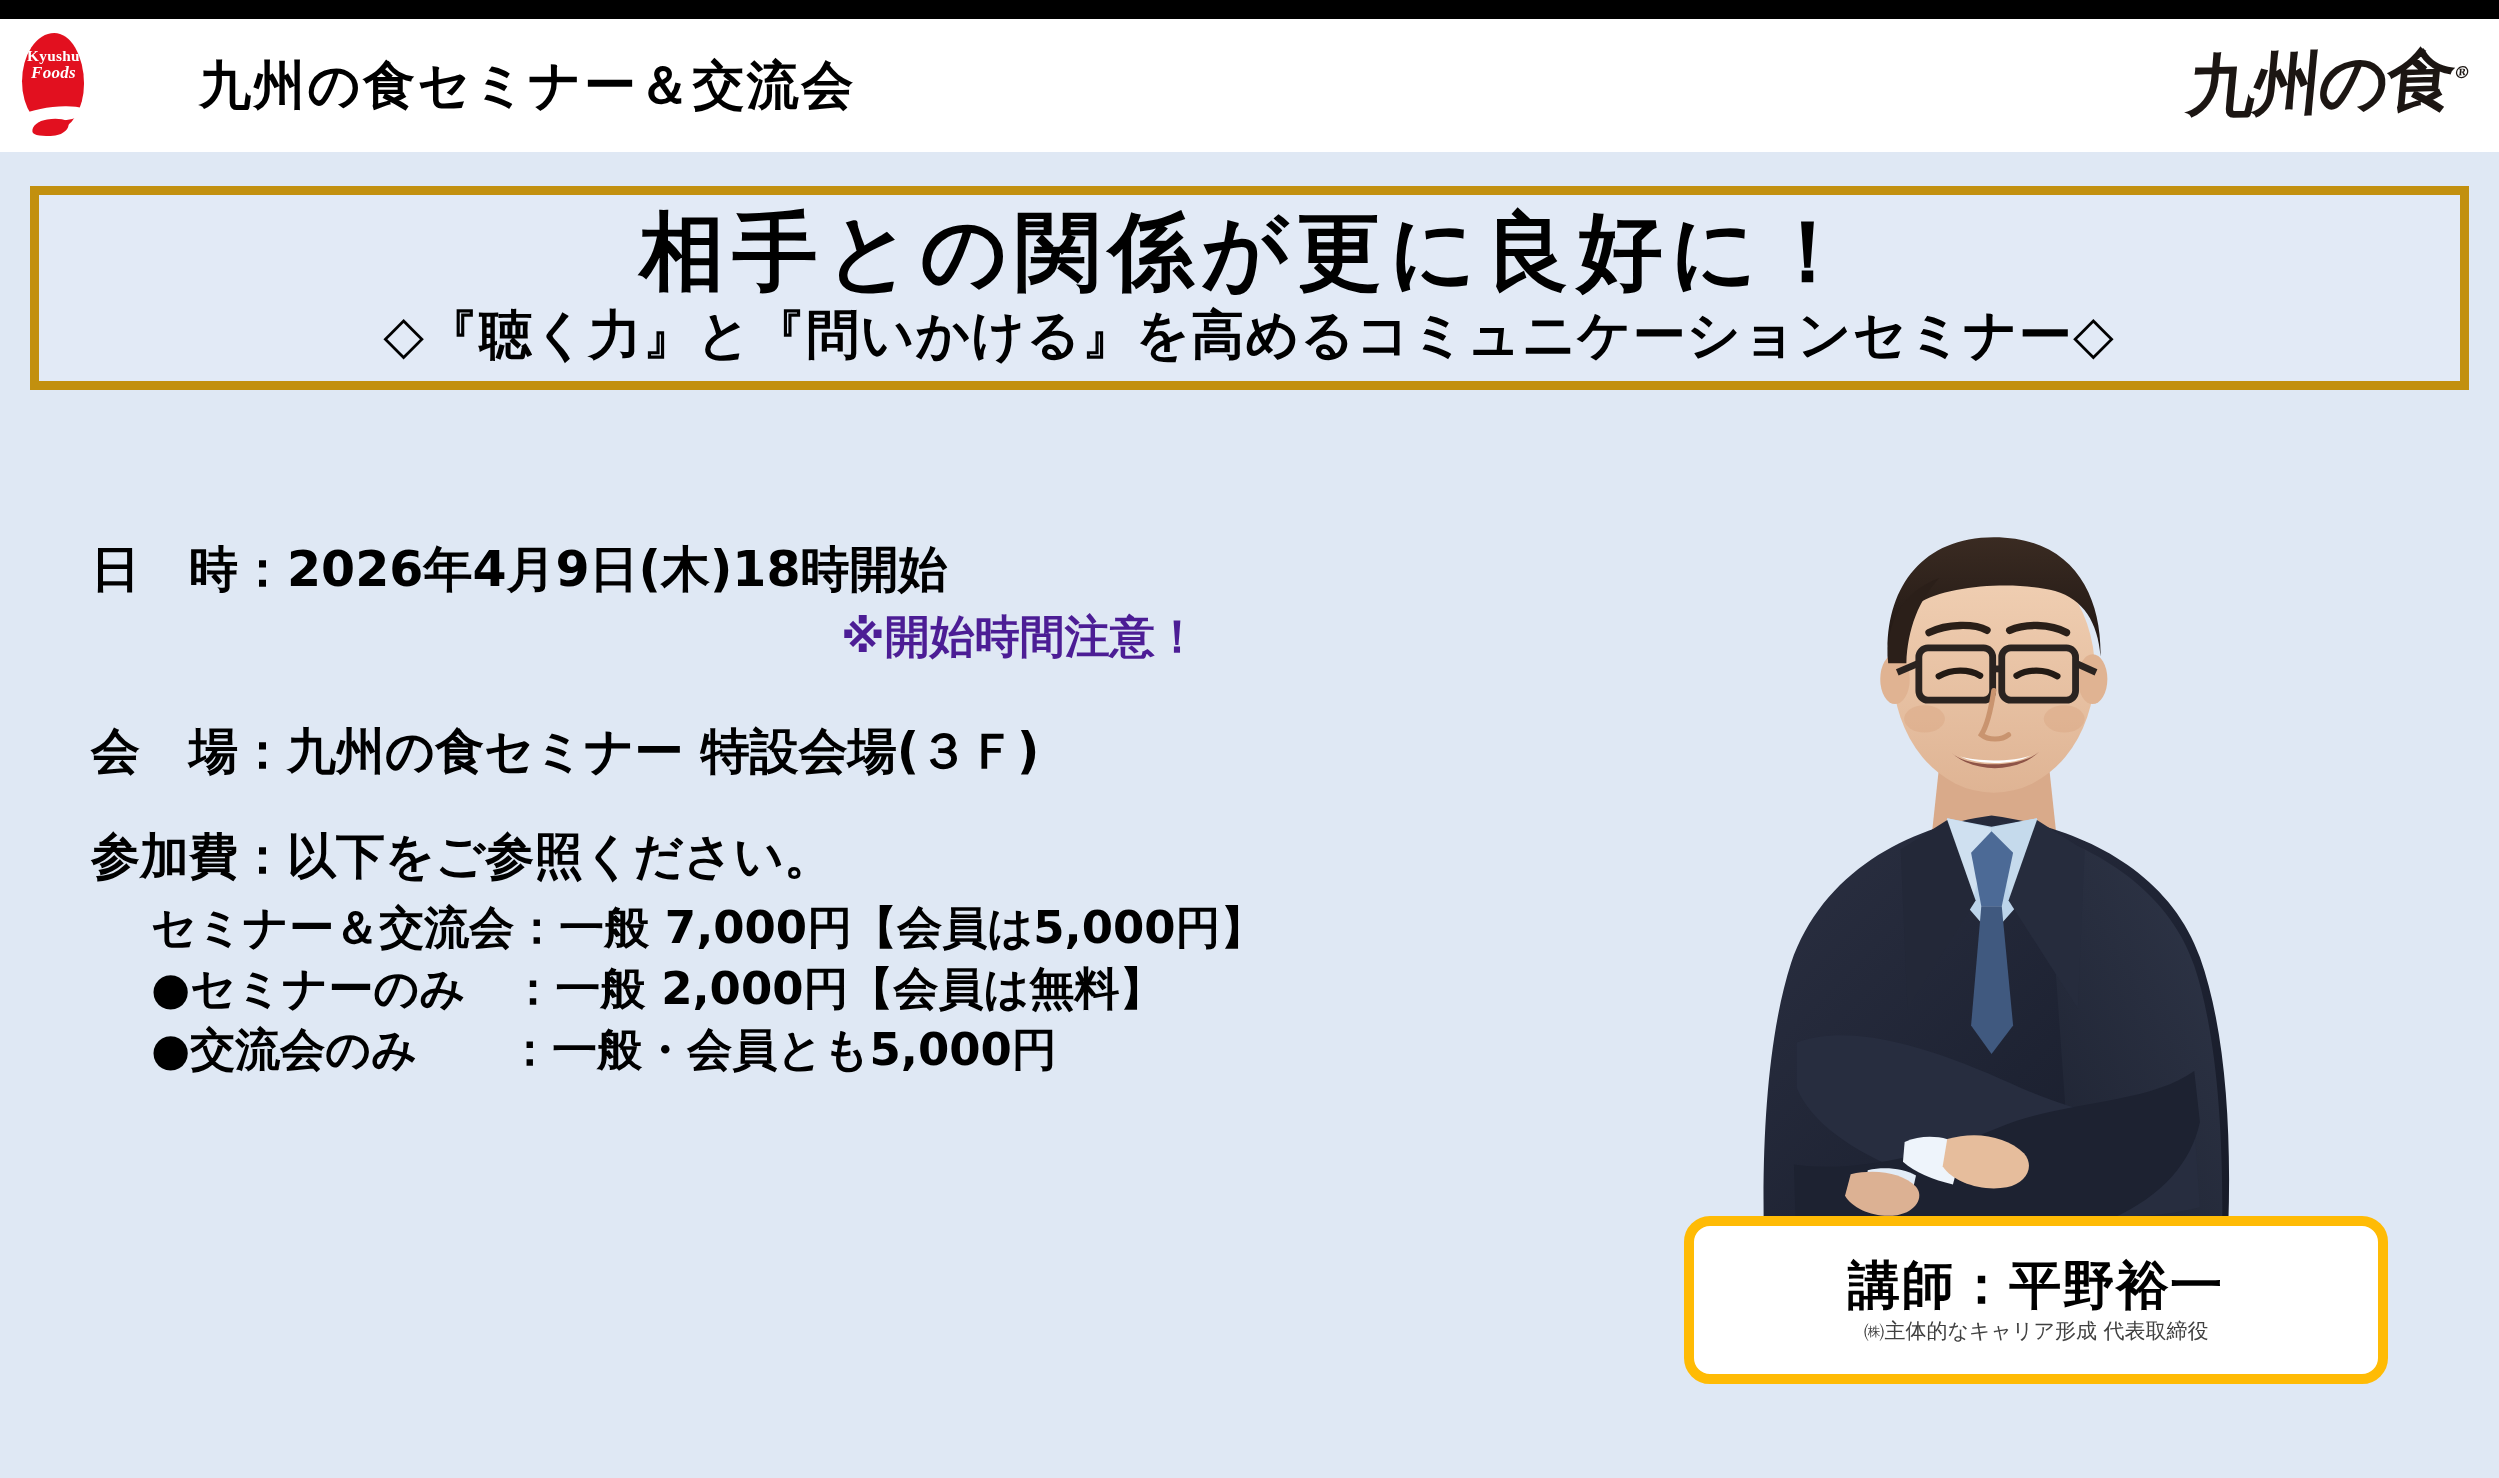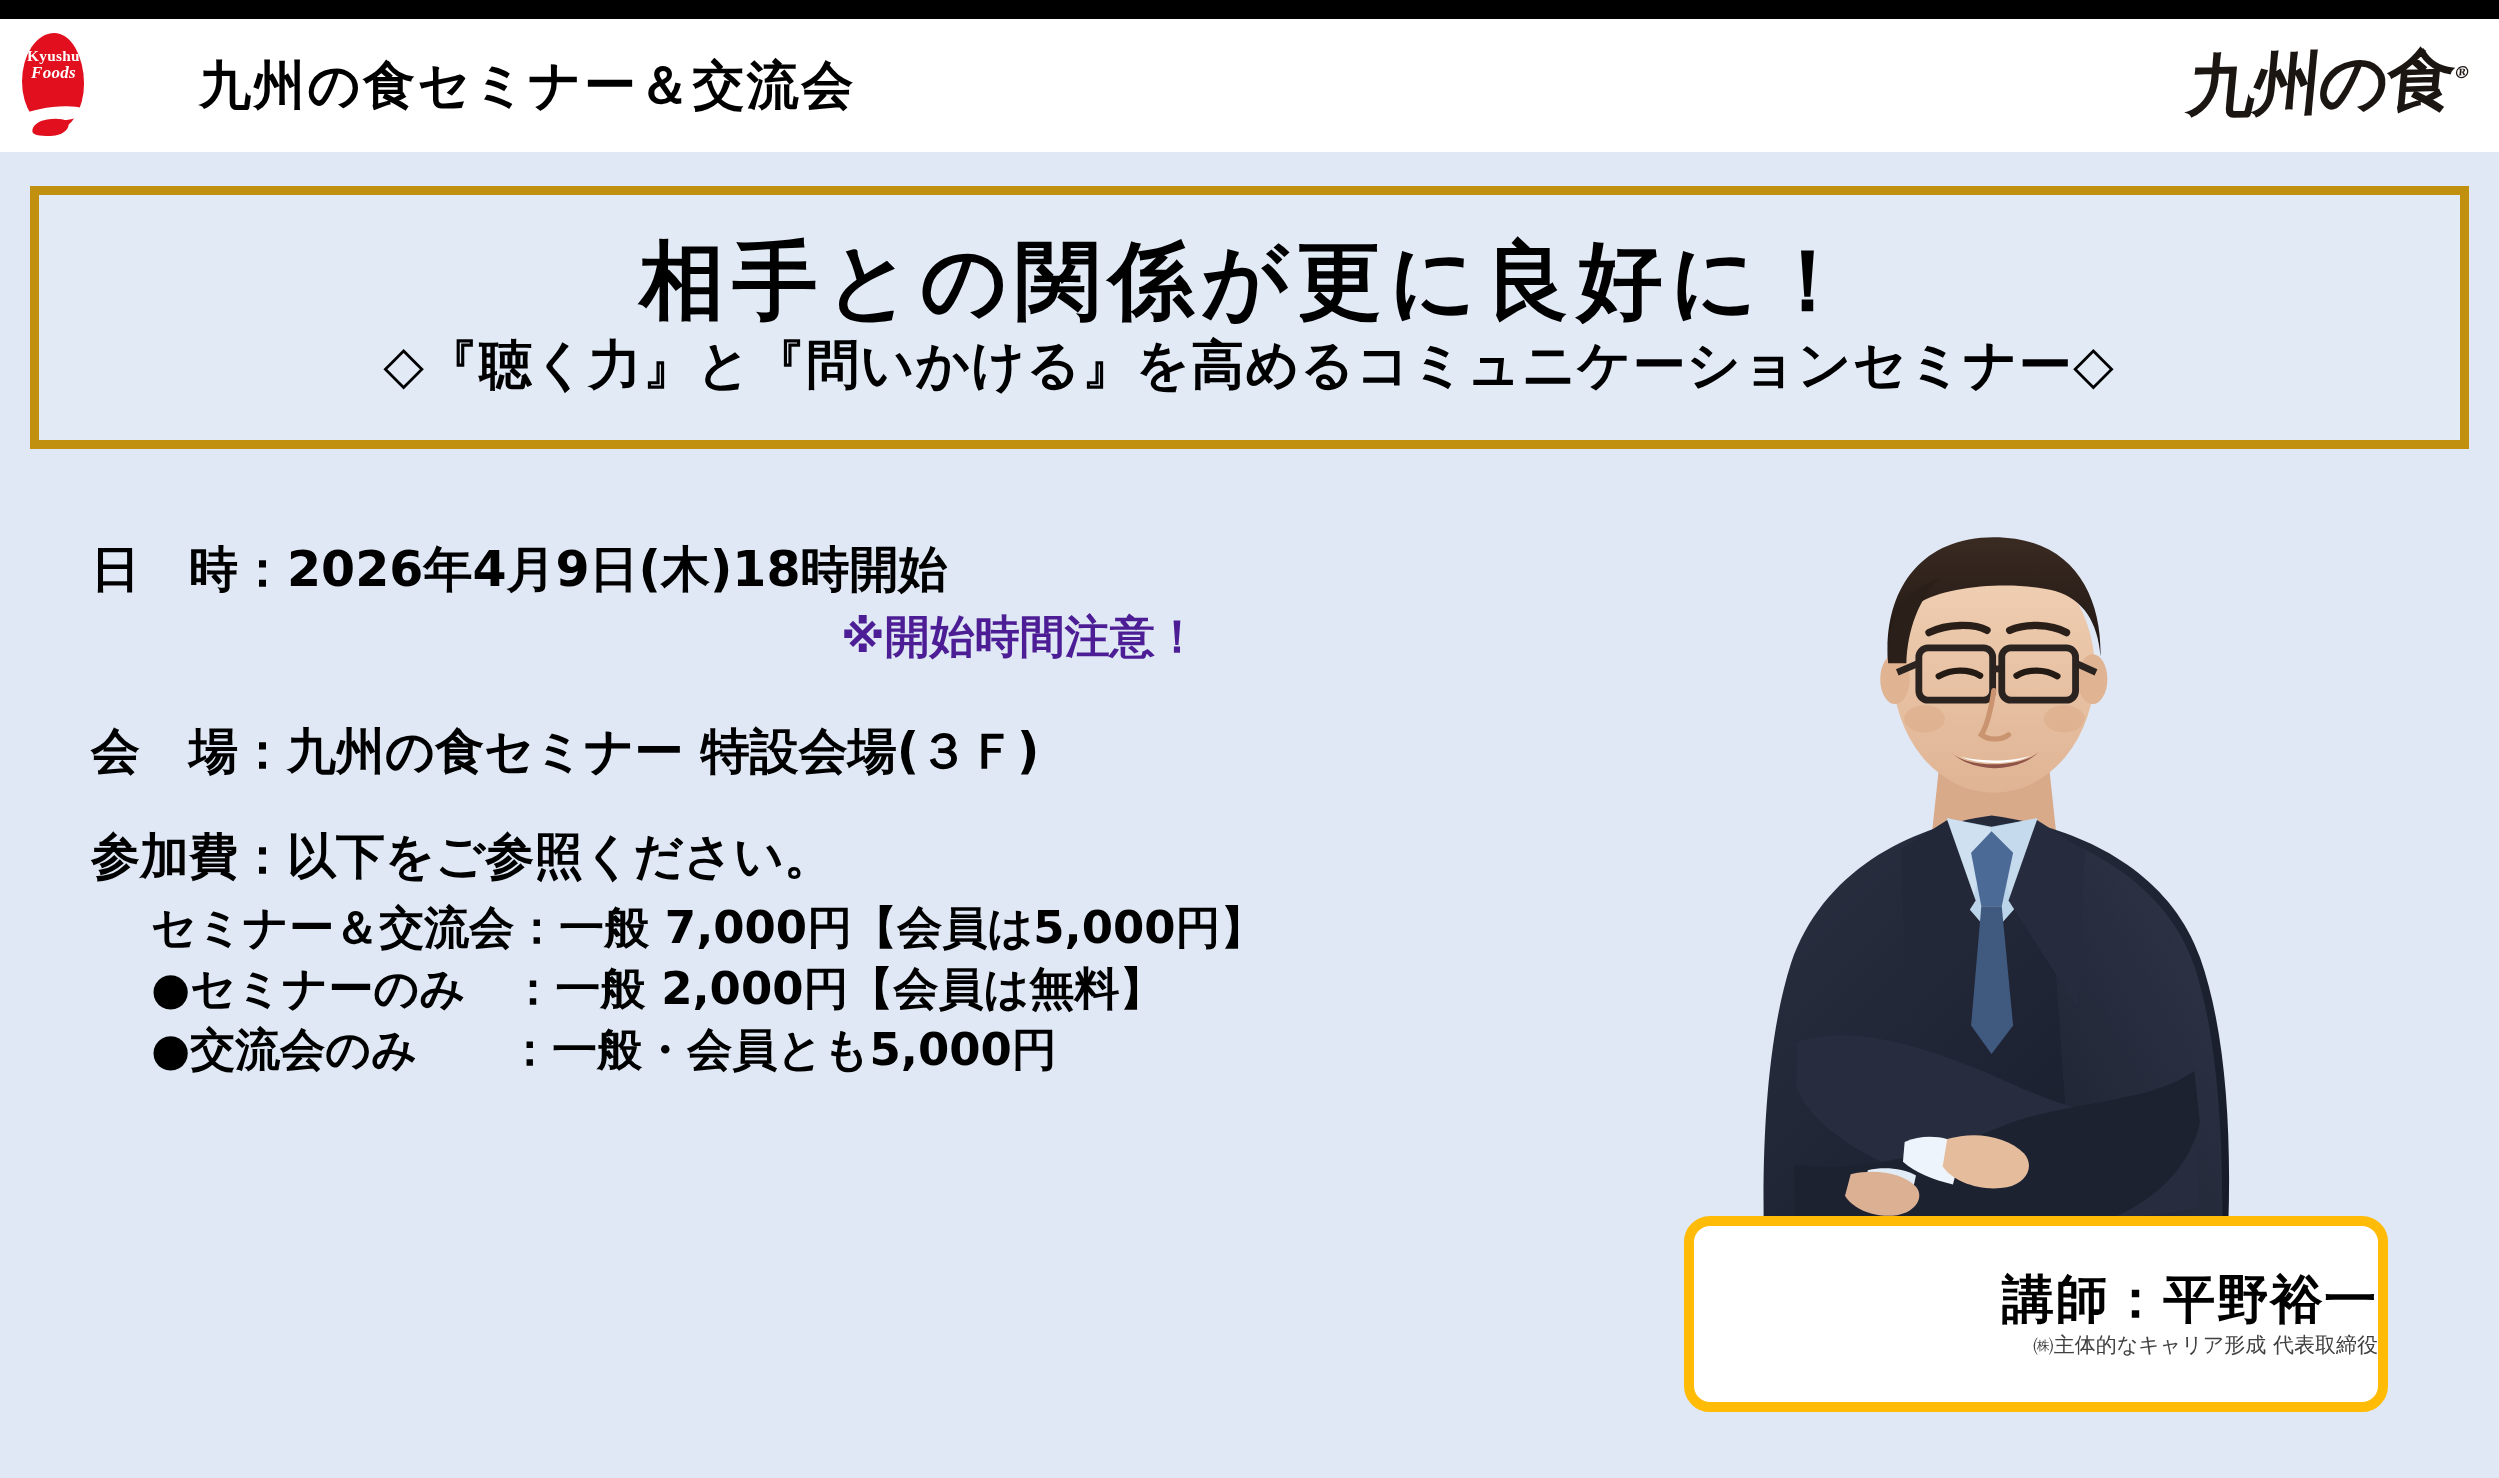--- a/index.html
+++ b/index.html
@@ -65,21 +65,21 @@
     transform:skewX(-7deg) rotate(-1.6deg);
     white-space:nowrap;
   }
   .brush-logo .reg{
     font-size:17px;vertical-align:super;letter-spacing:0;
     transform:none;display:inline-block;
   }
 
   
   .title-box{
-    position:absolute;left:29.5px;top:186px;width:2439px;height:263px;
+    position:absolute;left:29.5px;top:186px;width:2439px;height:204px;
     border:9.7px solid #c2900f;
     box-sizing:border-box;
     background:#e2eaf6;
     display:flex;flex-direction:column;justify-content:center;
     align-items:center;
   }
   .title-main{
     font-size:85px;font-weight:bold;color:#000;letter-spacing:8px;
     white-space:nowrap;line-height:1.05;
     font-family:"DejaVu Sans","Liberation Sans",sans-serif;
@@ -112,26 +112,26 @@
   }
 
   
   .photo{
     position:absolute;left:1680px;top:452px;width:631px;height:829px;
   }
   .photo svg{display:block;width:100%;height:100%;}
 
   
   .speaker-badge{
-    position:absolute;left:1684px;top:1216px;width:704px;height:196px;
+    position:absolute;left:1684px;top:1216px;width:704px;height:168px;
     background:#ffffff;
     border:10.8px solid #ffbb05;
     border-radius:26px;
     box-sizing:border-box;
-    display:flex;flex-direction:column;align-items:flex-end;justify-content:center;
+    display:flex;flex-direction:column;align-items:center;justify-content:center;
   }
   .speaker-name{
     font-size:52px;font-weight:bold;color:#000;white-space:nowrap;
     letter-spacing:1.7px;line-height:1.05;
     font-family:"DejaVu Sans","Liberation Sans",sans-serif;
   }
   .speaker-title{
     font-size:21px;font-weight:normal;color:#404040;white-space:nowrap;
     margin-top:6.8px;line-height:1.05;
     font-family:"DejaVu Sans","Liberation Sans",sans-serif;

